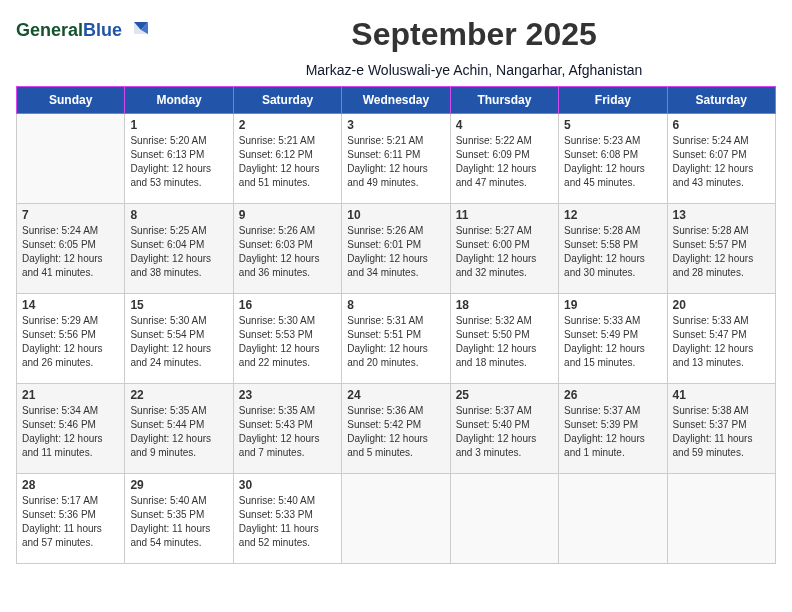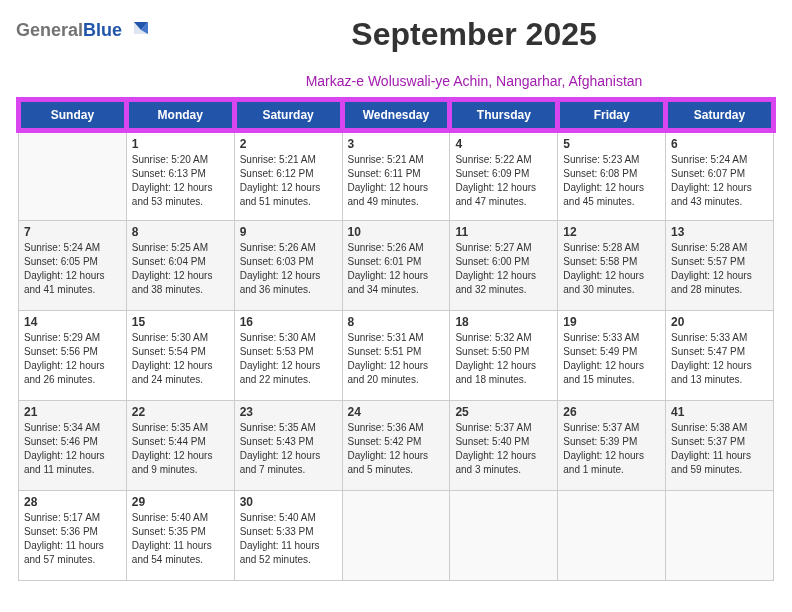--- a/index.html
+++ b/index.html
@@ -17,21 +17,21 @@
       margin-bottom: 4px;
     }
     .logo {
       display: flex;
       align-items: center;
       gap: 0px;
     }
     .logo-text-general {
       font-size: 18px;
       font-weight: bold;
-      color: #737373;
+      color: #14532d;
     }
     .logo-text-blue {
       font-size: 18px;
       font-weight: bold;
       color: #2255aa;
     }
     .logo-icon {
       width: 28px;
       height: 28px;
       margin-left: 2px;
@@ -41,37 +41,37 @@
       flex: 1;
       margin-left: 20px;
     }
     .calendar-title {
       font-size: 32px;
       font-weight: bold;
       color: #333;
     }
     .calendar-subtitle {
       font-size: 14px;
-      color: #a21caf;
-      margin-top: 20px;
+      color: #0f172a;
+      margin-top: 9px;
     }
     .calendar-table {
       width: 100%;
       border-collapse: collapse;
       margin-top: 8px;
       font-size: 11px;
     }
     .calendar-table thead tr th {
       background-color: #2255aa;
       color: #fff;
       text-align: center;
       padding: 6px 4px;
       font-size: 12px;
       font-weight: bold;
-      border: 5px solid #d946ef;
+      border: 1px solid #d946ef;
     }
     .calendar-table tbody tr td {
       border: 1px solid #ccc;
       vertical-align: top;
       padding: 4px 5px;
       width: 108px;
       height: 90px;
       color: #333;
     }
     .calendar-table tbody tr td.empty {

